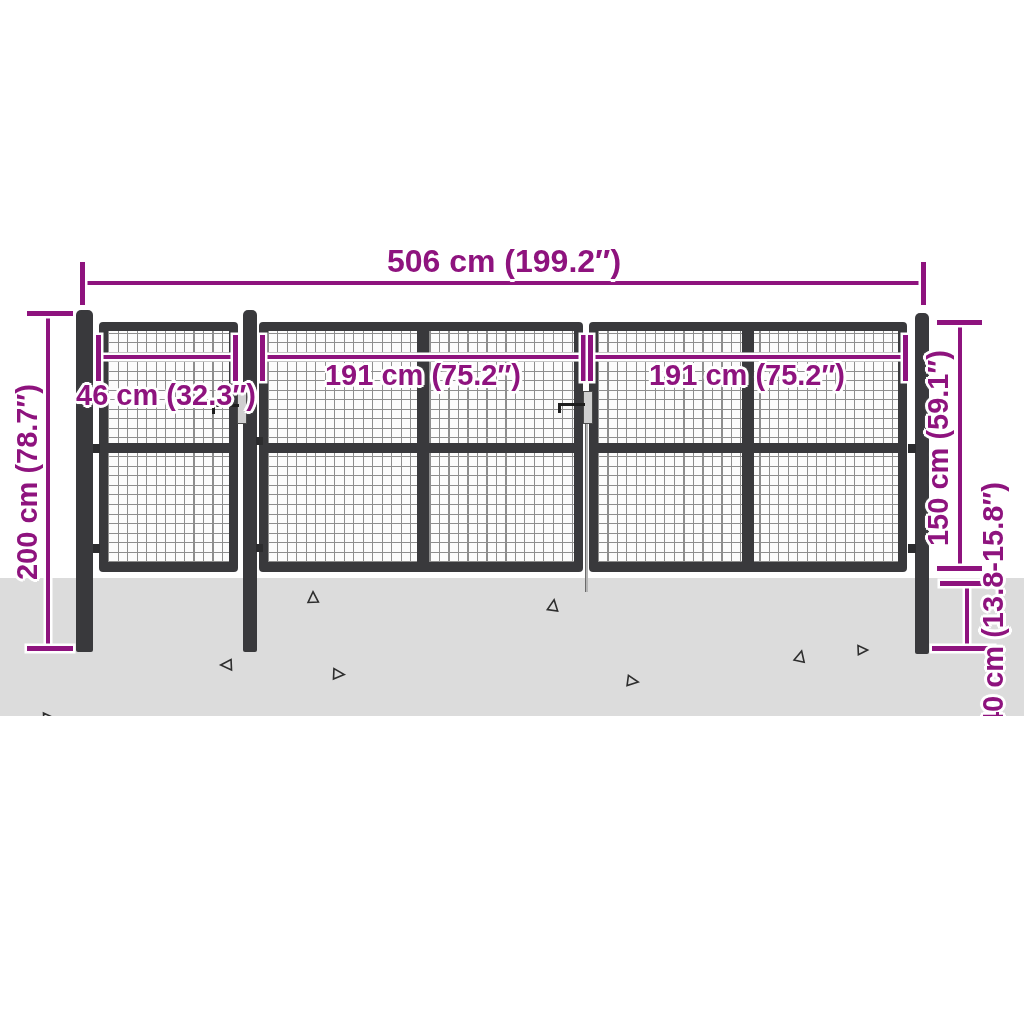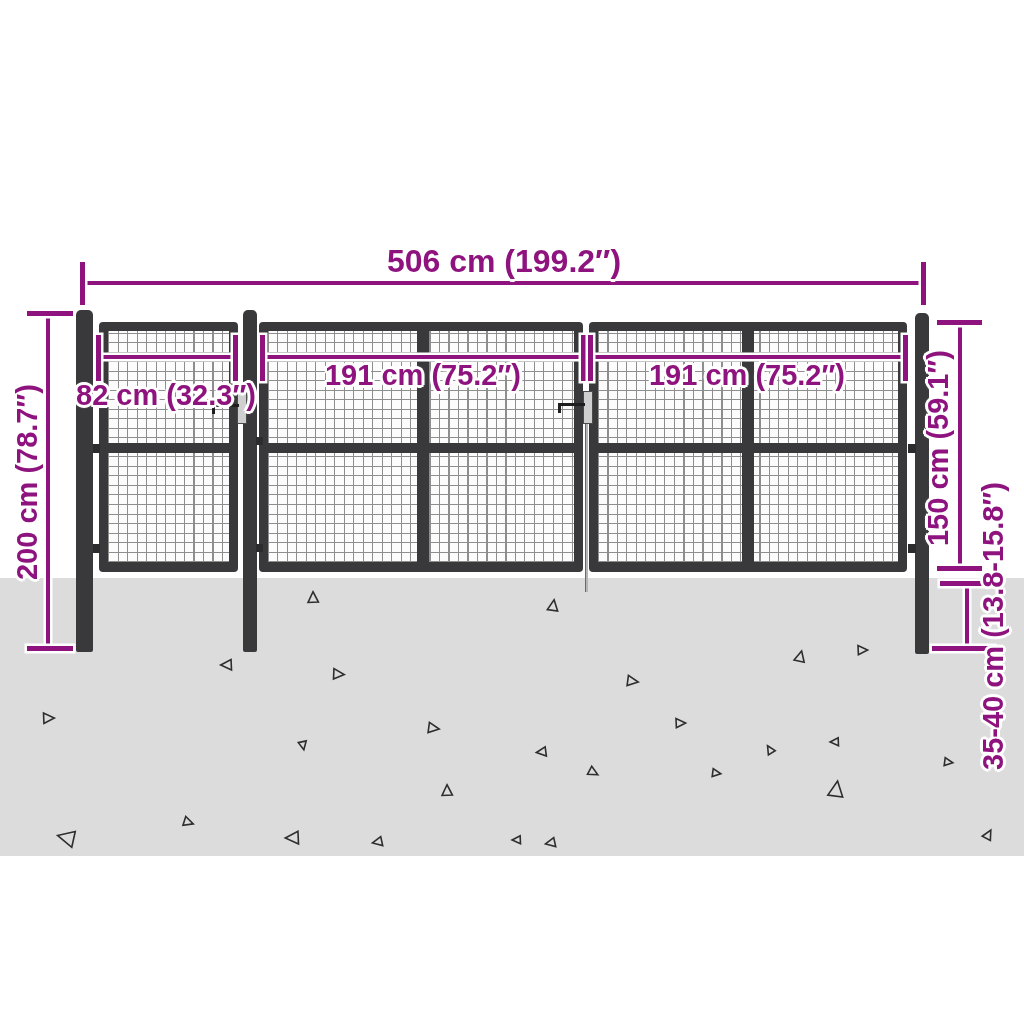--- a/index.html
+++ b/index.html
@@ -1,16 +1,16 @@
 <!DOCTYPE html>
 <html><head>
 <meta charset="utf-8">
 <style>
   html,body{margin:0;padding:0;background:#ffffff;}
-  .scene{position:relative;width:1024px;height:856px;background:#ffffff;overflow:hidden;
+  .scene{position:relative;width:1024px;height:716px;background:#ffffff;overflow:hidden;
          font-family:"Liberation Sans","DejaVu Sans",sans-serif;}
   .abs{position:absolute;}
   
   .ground{left:0;top:578px;width:1024px;height:446px;background:#dcdcdc;z-index:1;}
   .tri-layer{left:0;top:0;width:1024px;height:1024px;z-index:2;}
   .tri-layer path{fill:none;stroke:#2e2e2e;stroke-width:1.6;vector-effect:non-scaling-stroke;}
   
   .post{background:#39393c;border-radius:5px 5px 2px 2px;z-index:3;}
   .panel{box-sizing:border-box;border:9px solid #39393c;border-bottom-width:10px;border-radius:4px;
          background-color:#fcfcfc;background-clip:padding-box;z-index:4;
@@ -109,21 +109,21 @@
   <div class="abs rod" style="left:585px;top:424px;width:3px;height:168px;"></div>
 
   <div class="abs dim" style="left:82px;top:281px;width:842px;height:4px;"></div>
   <div class="abs dim" style="left:80px;top:262px;width:5px;height:43px;"></div>
   <div class="abs dim" style="left:921px;top:262px;width:5px;height:43px;"></div>
   <div class="abs lbl big" style="left:329px;top:245px;width:350px;">506 cm (199.2″)</div>
 
   <div class="abs dim" style="left:98px;top:355px;width:139px;height:4px;"></div>
   <div class="abs dim" style="left:96px;top:335px;width:5px;height:46px;"></div>
   <div class="abs dim" style="left:233px;top:335px;width:5px;height:46px;"></div>
-  <div class="abs lbl" style="left:46px;top:380px;width:240px;">82 cm (32.3″)</div>
+  <div class="abs lbl" style="left:46px;top:380px;width:240px;">46 cm (32.3″)</div>
 
   <div class="abs dim" style="left:262px;top:355px;width:322px;height:4px;"></div>
   <div class="abs dim" style="left:260px;top:335px;width:5px;height:46px;"></div>
   <div class="abs dim" style="left:581px;top:335px;width:5px;height:46px;"></div>
   <div class="abs lbl" style="left:273px;top:360px;width:300px;">191 cm (75.2″)</div>
 
   <div class="abs dim" style="left:590px;top:355px;width:316px;height:4px;"></div>
   <div class="abs dim" style="left:588px;top:335px;width:5px;height:46px;"></div>
   <div class="abs dim" style="left:903px;top:335px;width:5px;height:46px;"></div>
   <div class="abs lbl" style="left:597px;top:360px;width:300px;">191 cm (75.2″)</div>

